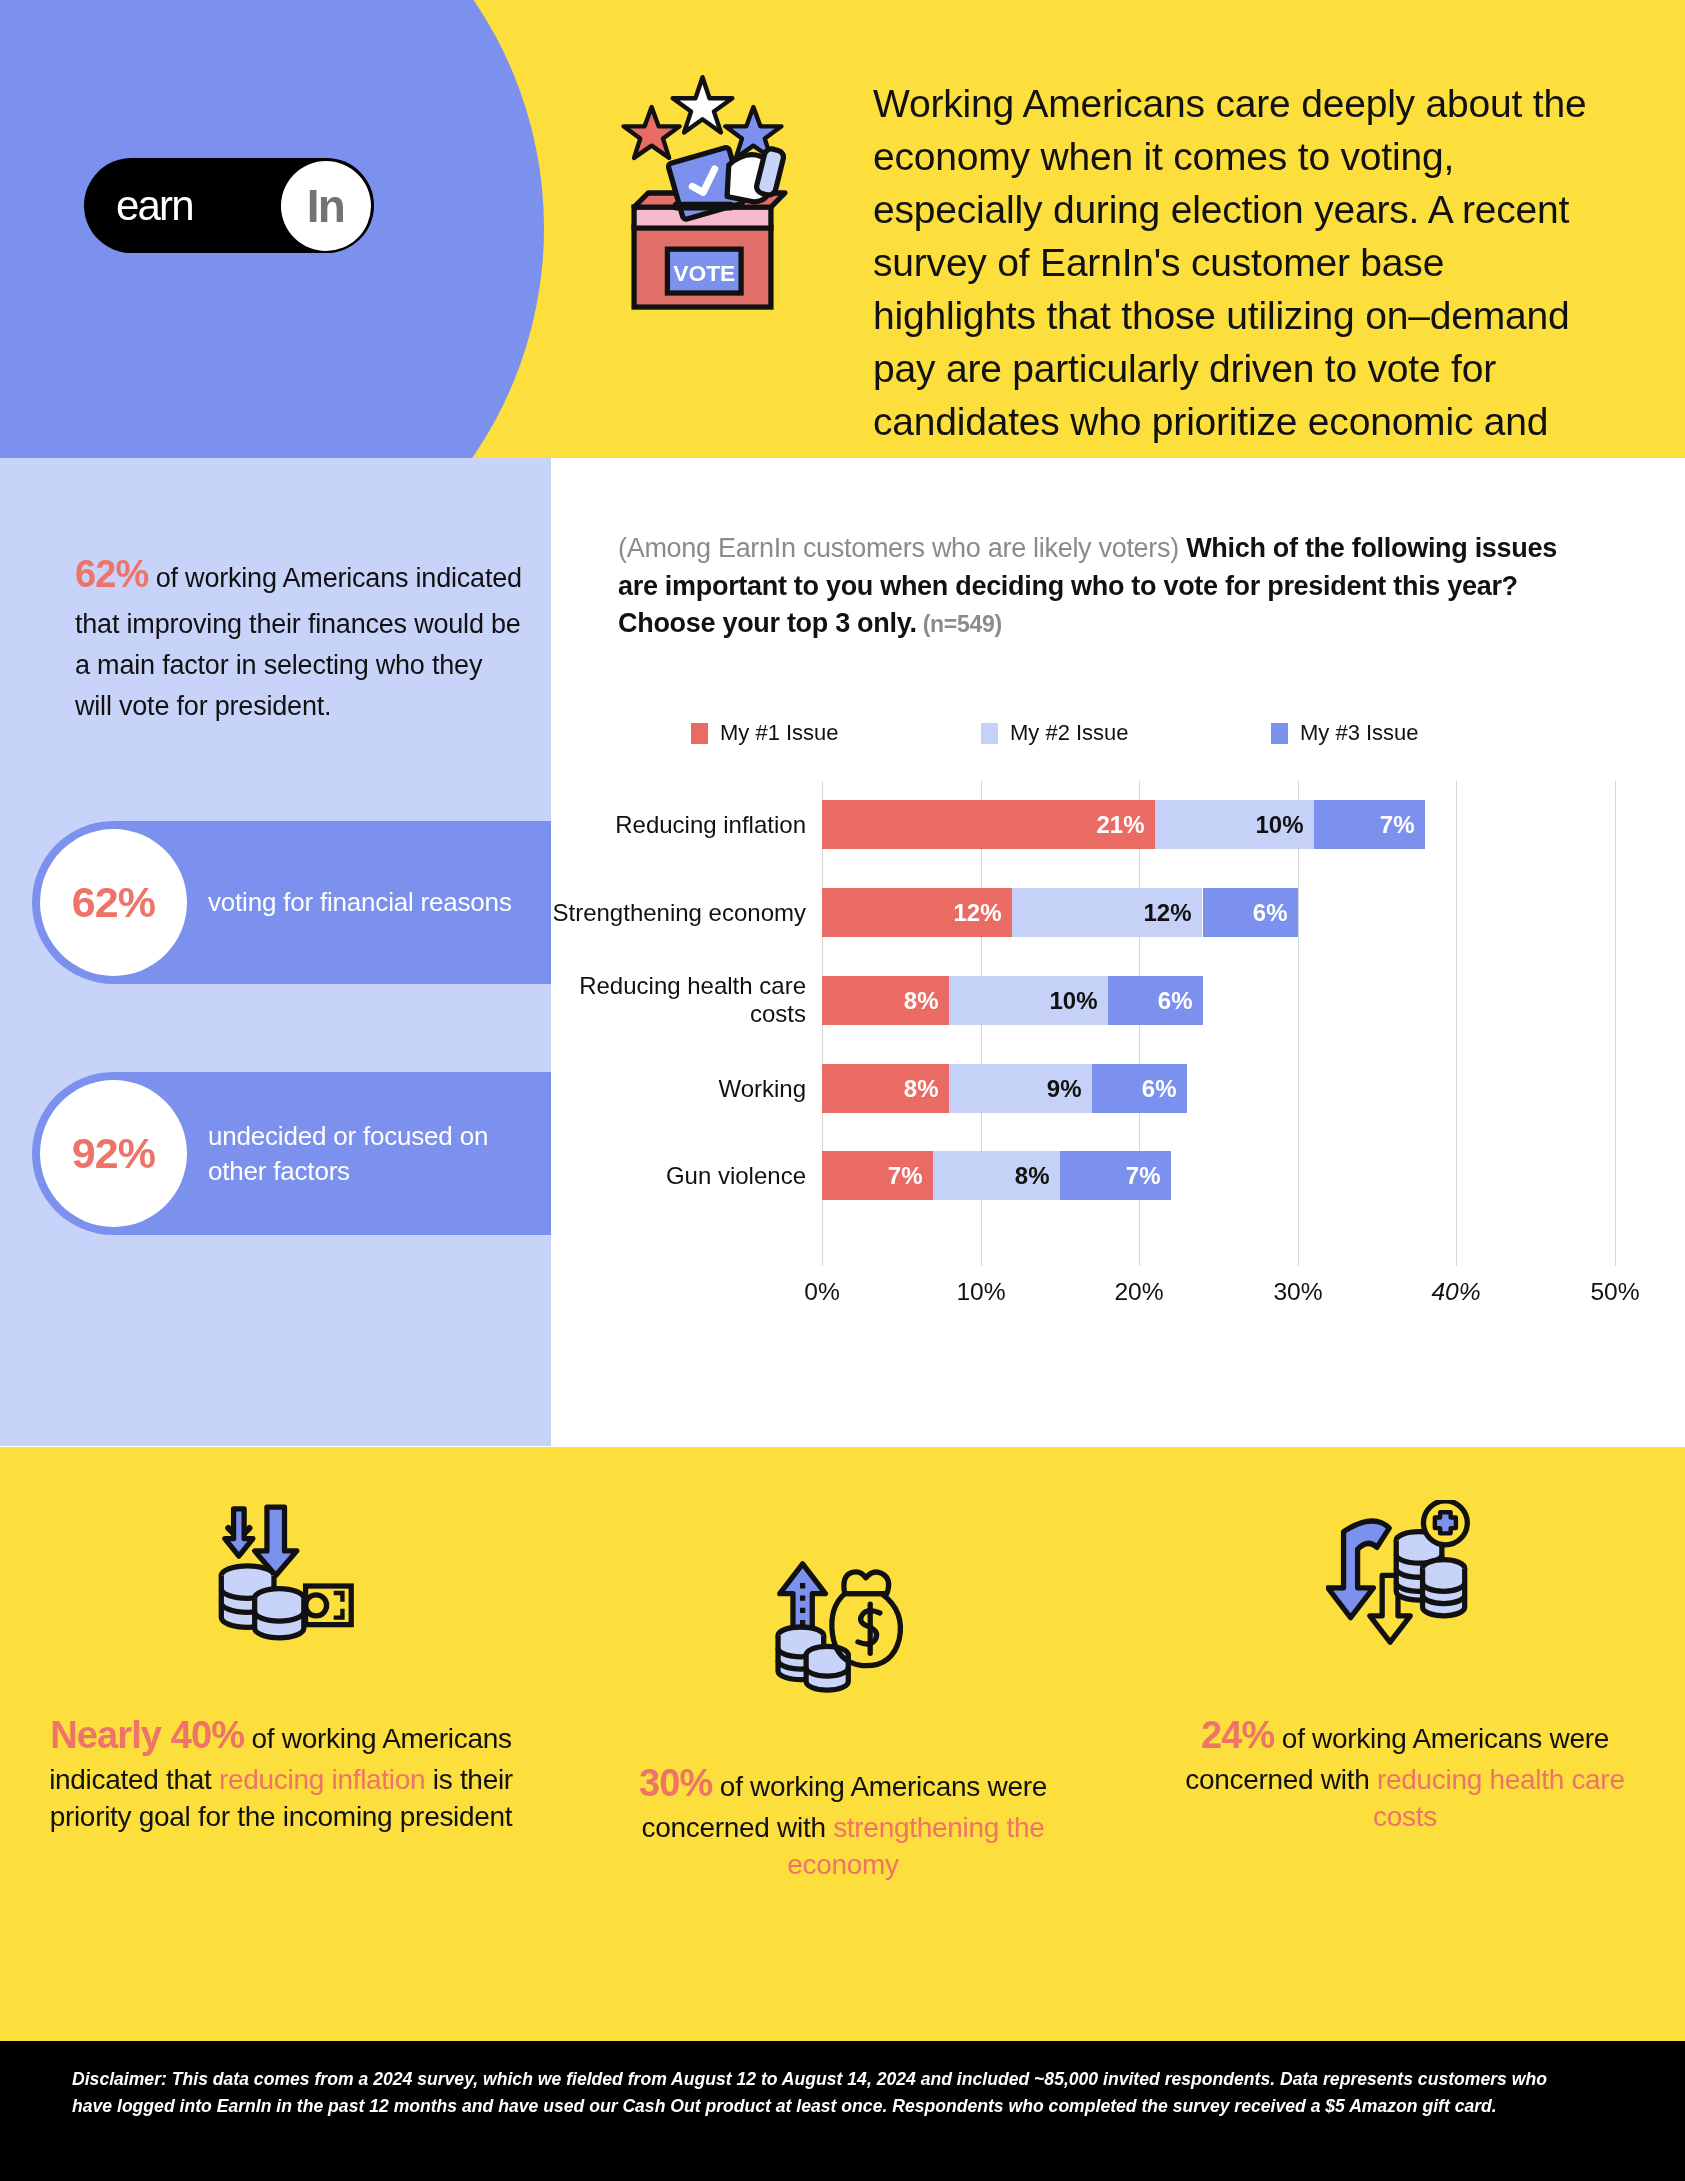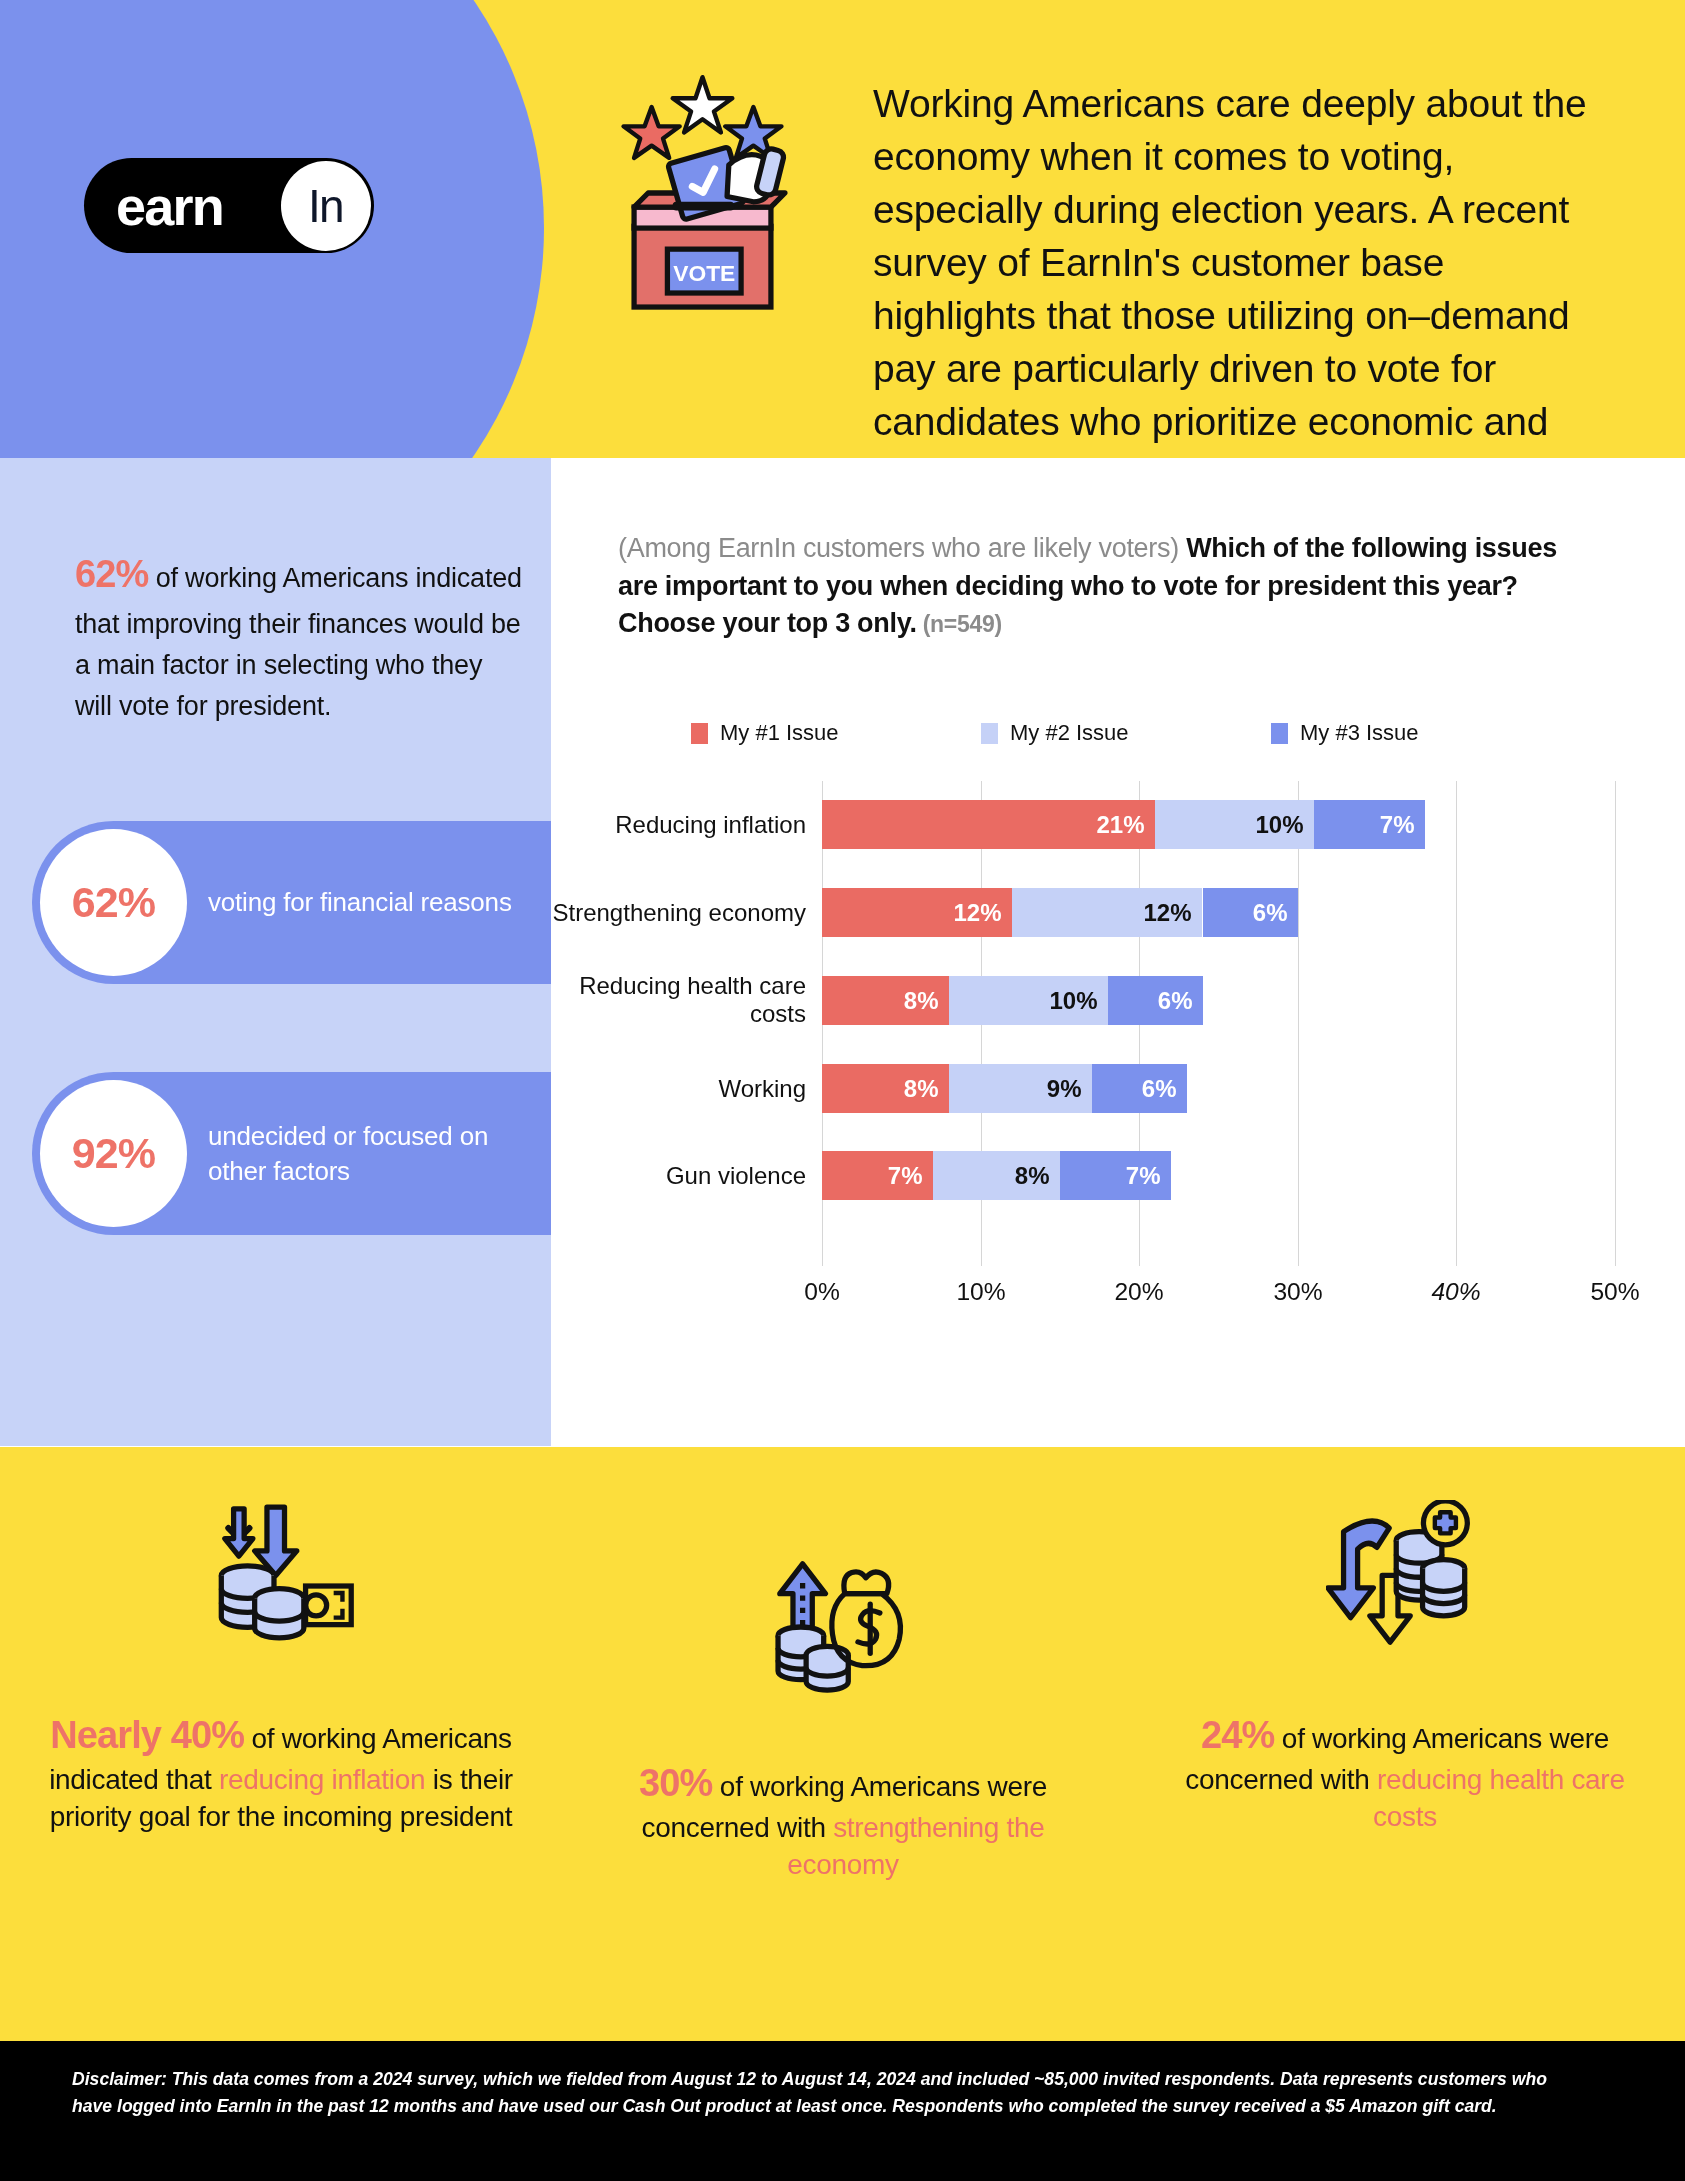--- a/index.html
+++ b/index.html
@@ -24,30 +24,30 @@
     border-radius:0 544px 544px 0;
   }
   #logo-pill{
     position:absolute;left:84px;top:158px;
     width:290px;height:95px;
     background:#000000;
     border-radius:49px;
     display:flex;align-items:center;
   }
   #logo-word{
-    color:#ffffff;font-size:54px;font-weight:bold;
+    color:#ffffff;font-size:42px;font-weight:normal;
     letter-spacing:-1.8px;margin-left:32px;
     font-family:"Liberation Sans", sans-serif;
   }
   #logo-circle{
     position:absolute;right:3.5px;top:2.6px;
     width:90px;height:90px;border-radius:45px;background:#ffffff;
     display:flex;align-items:center;justify-content:center;
   }
-  #logo-in{color:#0f172a;font-size:46px;font-weight:normal;letter-spacing:-1.8px;}
+  #logo-in{color:#737373;font-size:46px;font-weight:bold;letter-spacing:-1.8px;}
 
   #ballot-icon{position:absolute;left:606px;top:70px;width:193px;height:246px;}
 
   #header-text{
     position:absolute;left:873px;top:77px;width:737px;
     font-size:39px;line-height:1.36;color:#111111;
     letter-spacing:-0.2px;
   }
 
   

